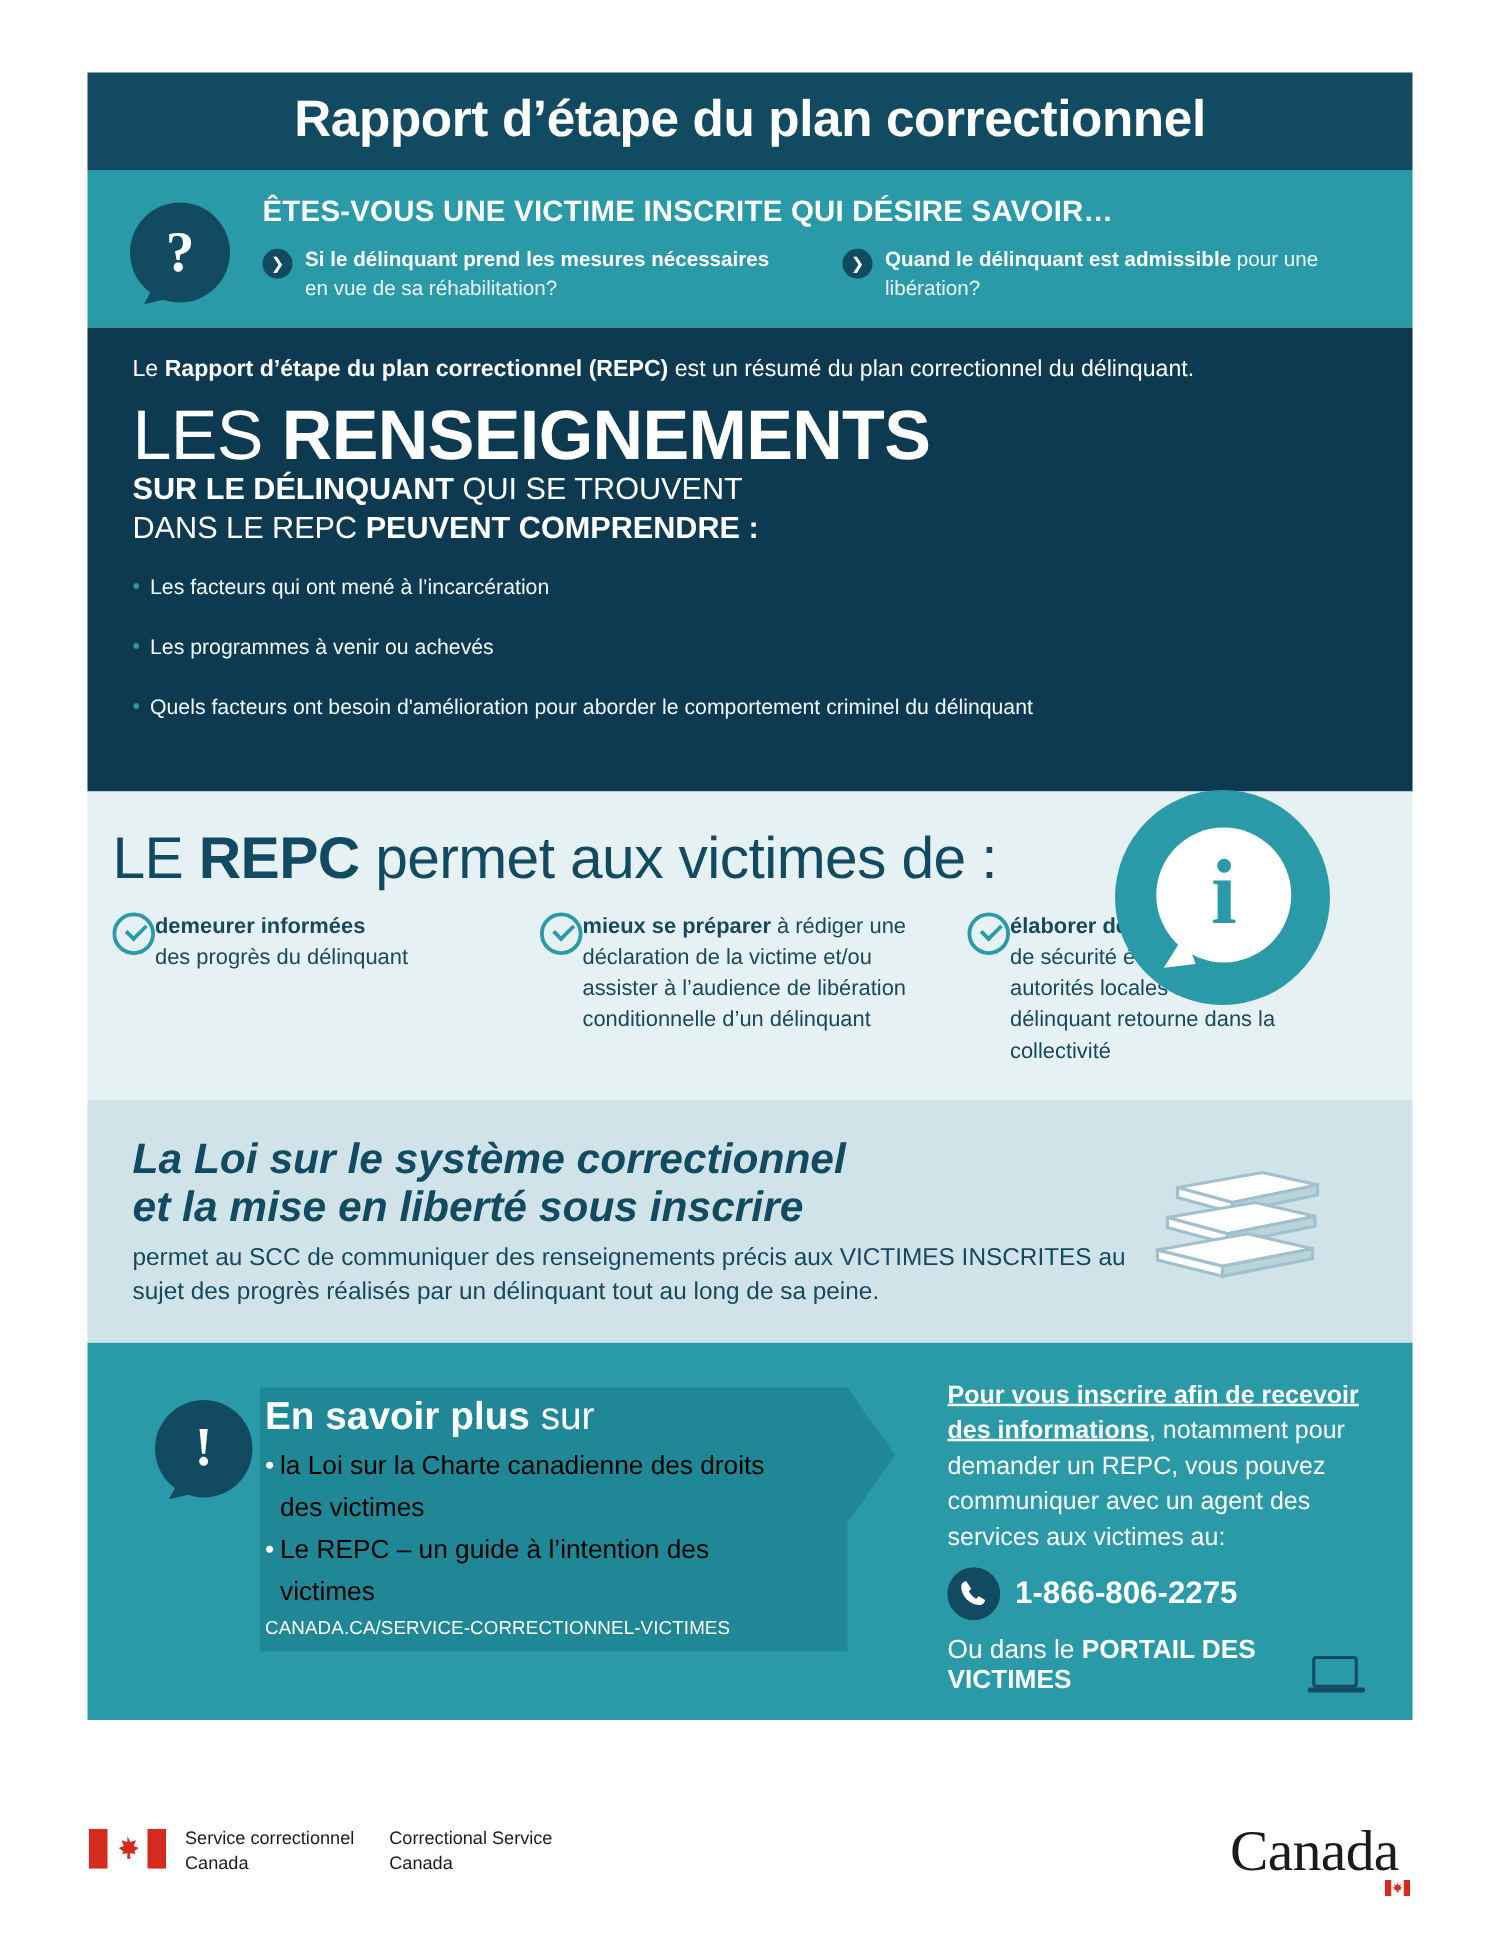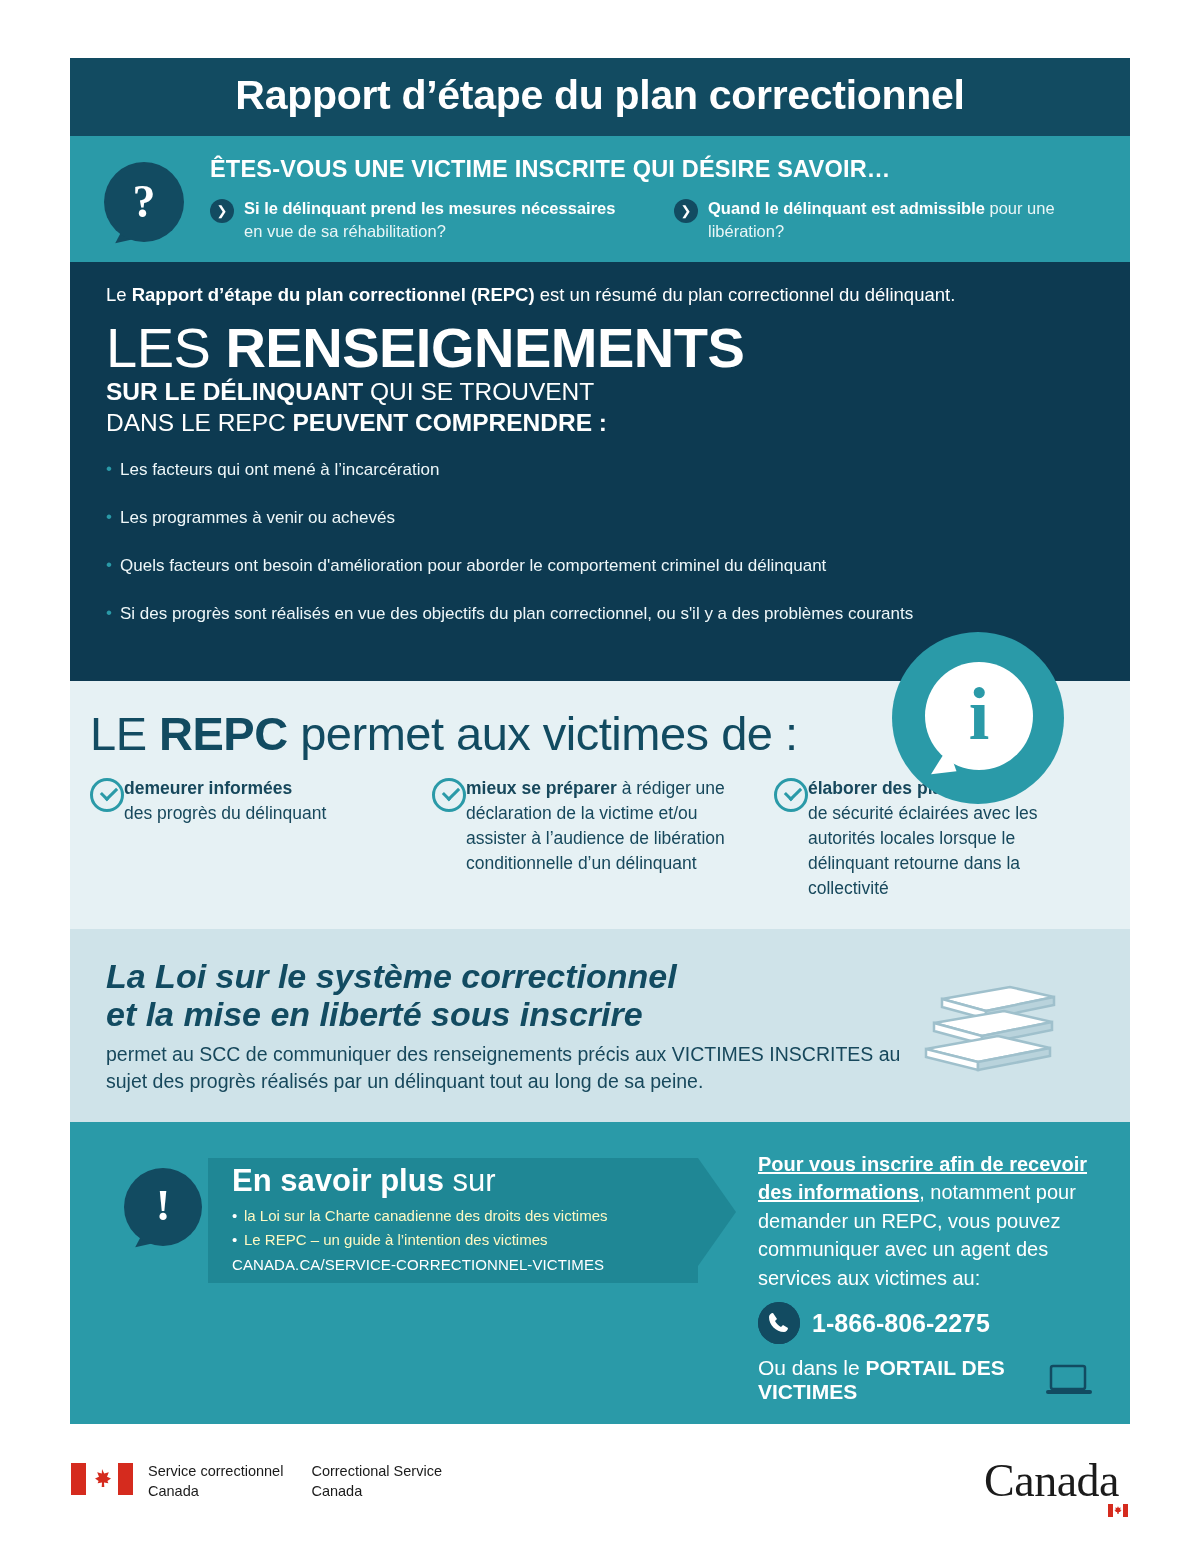--- a/index.html
+++ b/index.html
@@ -321,43 +321,43 @@
     line-height: 76px;
     text-align: center;
     color: #ffffff;
     font-size: 44px;
     font-weight: bold;
     font-family: "Liberation Serif", serif;
   }
   .ribbon {
     position: relative;
     background: #1f8795;
-    padding: 6px 46px 10px 24px;
+    padding: 6px 46px 10px 4px;
     width: 420px;
   }
   .ribbon:after {
     content: "";
     position: absolute;
     right: -38px; top: 0;
     width: 0; height: 0;
     border-left: 38px solid #1f8795;
     border-top: 54px solid transparent;
     border-bottom: 54px solid transparent;
   }
   .learn-head {
     color: #ffffff;
     font-size: 31px;
     line-height: 1.1;
     margin-bottom: 6px;
   }
   .learn-head b { font-weight: bold; }
   .learn-list { margin: 0; padding: 0; list-style: none; }
   .learn-list li {
-    color: #fef9c3;
-    font-size: 15px;
+    color: #000000;
+    font-size: 21px;
     line-height: 1.6;
     padding-left: 12px;
     position: relative;
   }
   .learn-list li:before {
     content: "•";
     position: absolute; left: 0; top: 0;
     color: #ffffff;
   }
   .learn-url {
@@ -390,21 +390,21 @@
     position: relative;
     flex: 0 0 auto;
   }
   .phone-number {
     color: #ffffff;
     font-size: 25px;
     font-weight: bold;
   }
   .portal-row {
     display: flex;
-    align-items: center;
+    align-items: flex-end;
     justify-content: flex-end;
     gap: 14px;
     margin-top: 12px;
     padding-right: 8px;
   }
   .portal-text {
     color: #ffffff;
     font-size: 21px;
   }
   .portal-text b { font-weight: bold; }
@@ -502,21 +502,20 @@
         <span>LES </span><b>RENSEIGNEMENTS</b>
       </div>
       <div class="sub-head">
         <b>SUR LE DÉLINQUANT</b><span> QUI SE TROUVENT</span><br>
         <span>DANS LE REPC </span><b>PEUVENT COMPRENDRE :</b>
       </div>
       <ul class="bullets">
         <li>Les facteurs qui ont mené à l’incarcération</li>
         <li>Les programmes à venir ou achevés</li>
         <li>Quels facteurs ont besoin d'amélioration pour aborder le comportement criminel du délinquant</li>
-        <li>Si des progrès sont réalisés en vue des objectifs du plan correctionnel,  ou s'il y a des problèmes courants</li>
       </ul>
       <div class="info-badge">
         <div class="info-circle"></div>
         <div class="info-tail"></div>
         <div class="info-bubble"></div>
         <div class="info-glyph">i</div>
       </div>
     </div>
 
     <div class="light-sec">

